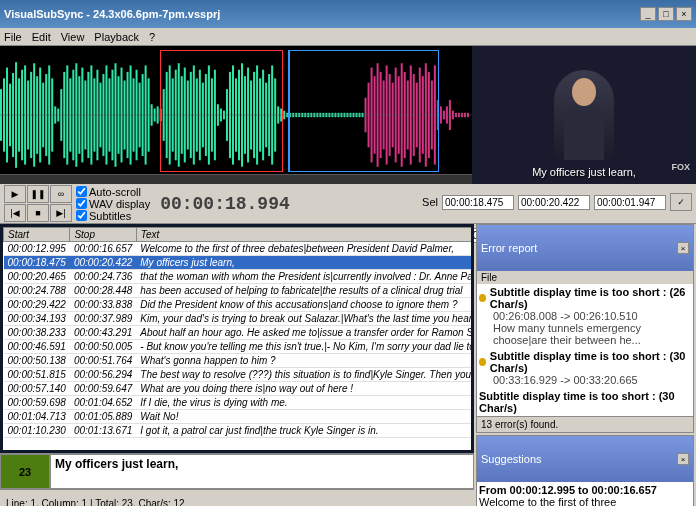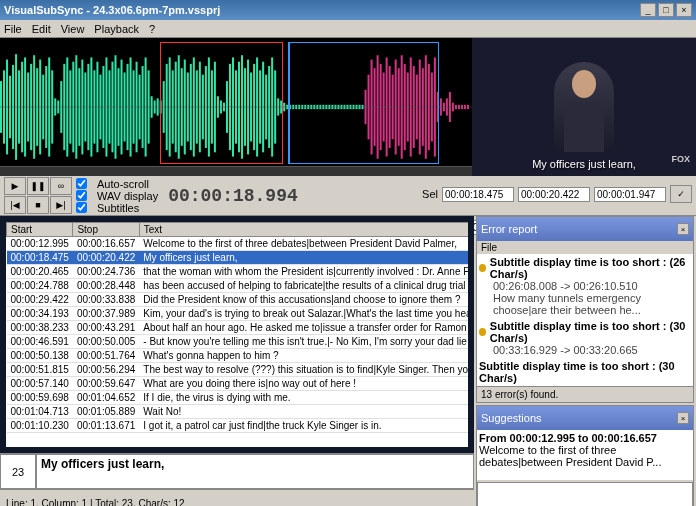--- a/index.html
+++ b/index.html
@@ -1,56 +1,56 @@
 <!DOCTYPE html>
 <html><head>
 <meta charset="utf-8">
 <style>
 * { margin: 0; padding: 0; box-sizing: border-box; font-family: "Segoe UI", Tahoma, sans-serif; font-size: 11px; }
 body { background: #d4d0c8; width: 696px; height: 506px; overflow: hidden; display: flex; flex-direction: column; }
-.titlebar { background: linear-gradient(#3a6ea5, #5a8ec5); color: #fff; height: 20px; display: flex; align-items: center; padding: 0 4px; }
+.titlebar { background: linear-gradient(#3a6ea5, #5a8ec5); color: #fff; height: 28px; display: flex; align-items: center; padding: 0 4px; }
 .titlebar .title { flex: 1; font-weight: bold; font-size: 11px; }
 .titlebar .winbtn { width: 16px; height: 14px; background: #d4d0c8; border: 1px solid #888; margin-left: 2px; display: flex; align-items: center; justify-content: center; font-size: 9px; color: #000; cursor: pointer; }
 .menubar { background: #d4d0c8; height: 18px; display: flex; align-items: center; padding: 0 4px; gap: 10px; border-bottom: 1px solid #888; }
 .menubar span { cursor: pointer; }
 .upper { display: flex; height: 138px; }
 .waveform { flex: 1; background: #000; position: relative; overflow: hidden; }
 .timeline-strip { position: absolute; bottom: 0; left: 0; right: 0; height: 10px; background: #333; border-top: 1px solid #555; }
 .wave-svg { width: 100%; height: 100%; }
 .sel-box { position: absolute; border: 1px solid; top: 4px; bottom: 12px; }
 .video { width: 224px; background: #1a1a2e; position: relative; display: flex; align-items: center; justify-content: center; }
 .video-caption { position: absolute; bottom: 6px; left: 0; right: 0; text-align: center; color: #fff; font-size: 11px; text-shadow: 1px 1px 2px #000; }
 .video-logo { position: absolute; bottom: 12px; right: 6px; color: #ccc; font-size: 9px; font-weight: bold; }
 .video-figure { width: 60px; height: 90px; background: linear-gradient(#3a3a4a, #1a1a2a); border-radius: 30px 30px 10px 10px; position: relative; }
 .video-figure::before { content: ''; position: absolute; top: 8px; left: 50%; transform: translateX(-50%); width: 24px; height: 28px; background: #c8a080; border-radius: 50%; }
 .video-figure::after { content: ''; position: absolute; top: 40px; left: 50%; transform: translateX(-50%); width: 40px; height: 50px; background: #2a2a3a; border-radius: 8px 8px 0 0; }
 .controls { display: flex; align-items: center; height: 40px; padding: 2px 4px; gap: 4px; border-bottom: 1px solid #888; }
 .btn-group { display: flex; gap: 1px; }
 .ctrl-btn { width: 22px; height: 18px; background: #d4d0c8; border: 1px solid #888; display: flex; align-items: center; justify-content: center; cursor: pointer; font-size: 9px; }
 .check-col { display: flex; flex-direction: column; gap: 0; font-size: 10px; }
-.check-col label { display: flex; align-items: center; gap: 10px; cursor: pointer; }
+.check-col label { display: flex; align-items: center; gap: 2px; cursor: pointer; }
 .check-col input { width: 11px; height: 11px; }
 .big-time { font-family: "Courier New", monospace; font-size: 18px; font-weight: bold; color: #404040; padding: 0 6px; }
 .time-grid { display: grid; grid-template-columns: auto 1fr 1fr 1fr auto; gap: 17px 4px; align-items: center; font-size: 10px; }
 .time-grid input { width: 72px; font-size: 10px; border: 1px solid #888; padding: 1px 2px; background: #fff; }
 .time-grid .lbl { text-align: right; }
 .main-row { display: flex; flex: 1; min-height: 0; }
 .left-col { flex: 1; display: flex; flex-direction: column; min-width: 0; }
-.subtable { flex: 1; overflow: auto; background: #fff; border: 6px solid #0f172a; }
+.subtable { flex: 1; overflow: auto; background: #fff; border: 3px solid #0f172a; font-style: italic; }
 table { border-collapse: collapse; width: 100%; }
 th { background: #d4d0c8; border: 1px solid #888; text-align: left; padding: 1px 4px; font-weight: normal; font-size: 10px; position: sticky; top: 0; }
 td { border-bottom: 1px solid #e0e0e0; padding: 1px 4px; font-size: 10px; white-space: nowrap; }
 tr.sel td { background: #316ac5; color: #fff; }
 .editor-row { display: flex; align-items: stretch; height: 36px; border-top: 1px solid #888; }
-.editor-num { width: 36px; background: #ffffff; border: 1px solid #888; display: flex; align-items: center; justify-content: center; font-weight: normal; }
+.editor-num { width: 50px; background: #4d7c0f; border: 1px solid #888; display: flex; align-items: center; justify-content: center; font-weight: bold; }
 .editor-text { flex: 1; border: 1px solid #888; padding: 2px 4px; font-size: 12px; font-weight: bold; background: #fff; }
 .statusbar { height: 16px; background: #d4d0c8; border-top: 1px solid #888; font-size: 10px; padding: 8px 6px; }
 .right-col { width: 222px; display: flex; flex-direction: column; gap: 2px; padding: 0 2px; }
 .panel { border: 1px solid #888; background: #d4d0c8; display: flex; flex-direction: column; }
-.panel-title { background: linear-gradient(#7a96df, #5a76bf); color: #fff; font-size: 10px; padding: 6px 4px; display: flex; align-items: center; gap: 8px; }
+.panel-title { background: linear-gradient(#7a96df, #5a76bf); color: #fff; font-size: 10px; padding: 17px 4px; display: flex; align-items: center; gap: 8px; }
 .panel-title .x { margin-left: auto; width: 12px; height: 12px; background: #d4d0c8; color: #000; border: 1px solid #888; display: flex; align-items: center; justify-content: center; font-size: 8px; cursor: pointer; }
 .panel-body { background: #fff; flex: 1; overflow: auto; padding: 2px; font-size: 10px; }
 .panel-foot { background: #d4d0c8; font-size: 10px; padding: 2px 4px; border-top: 1px solid #888; }
 .err-item { margin-bottom: 4px; }
 .err-item .hdr { display: flex; align-items: center; gap: 4px; }
 .dot { width: 8px; height: 8px; border-radius: 50%; display: inline-block; }
 .err-item .b { font-weight: bold; }
 .err-item .sub { color: #444; padding-left: 14px; }
 .sugg-panel .panel-body { min-height: 50px; }
 .sugg-input { width: 100%; height: 40px; border: 1px solid #888; margin-top: 2px; background: #fff; }

